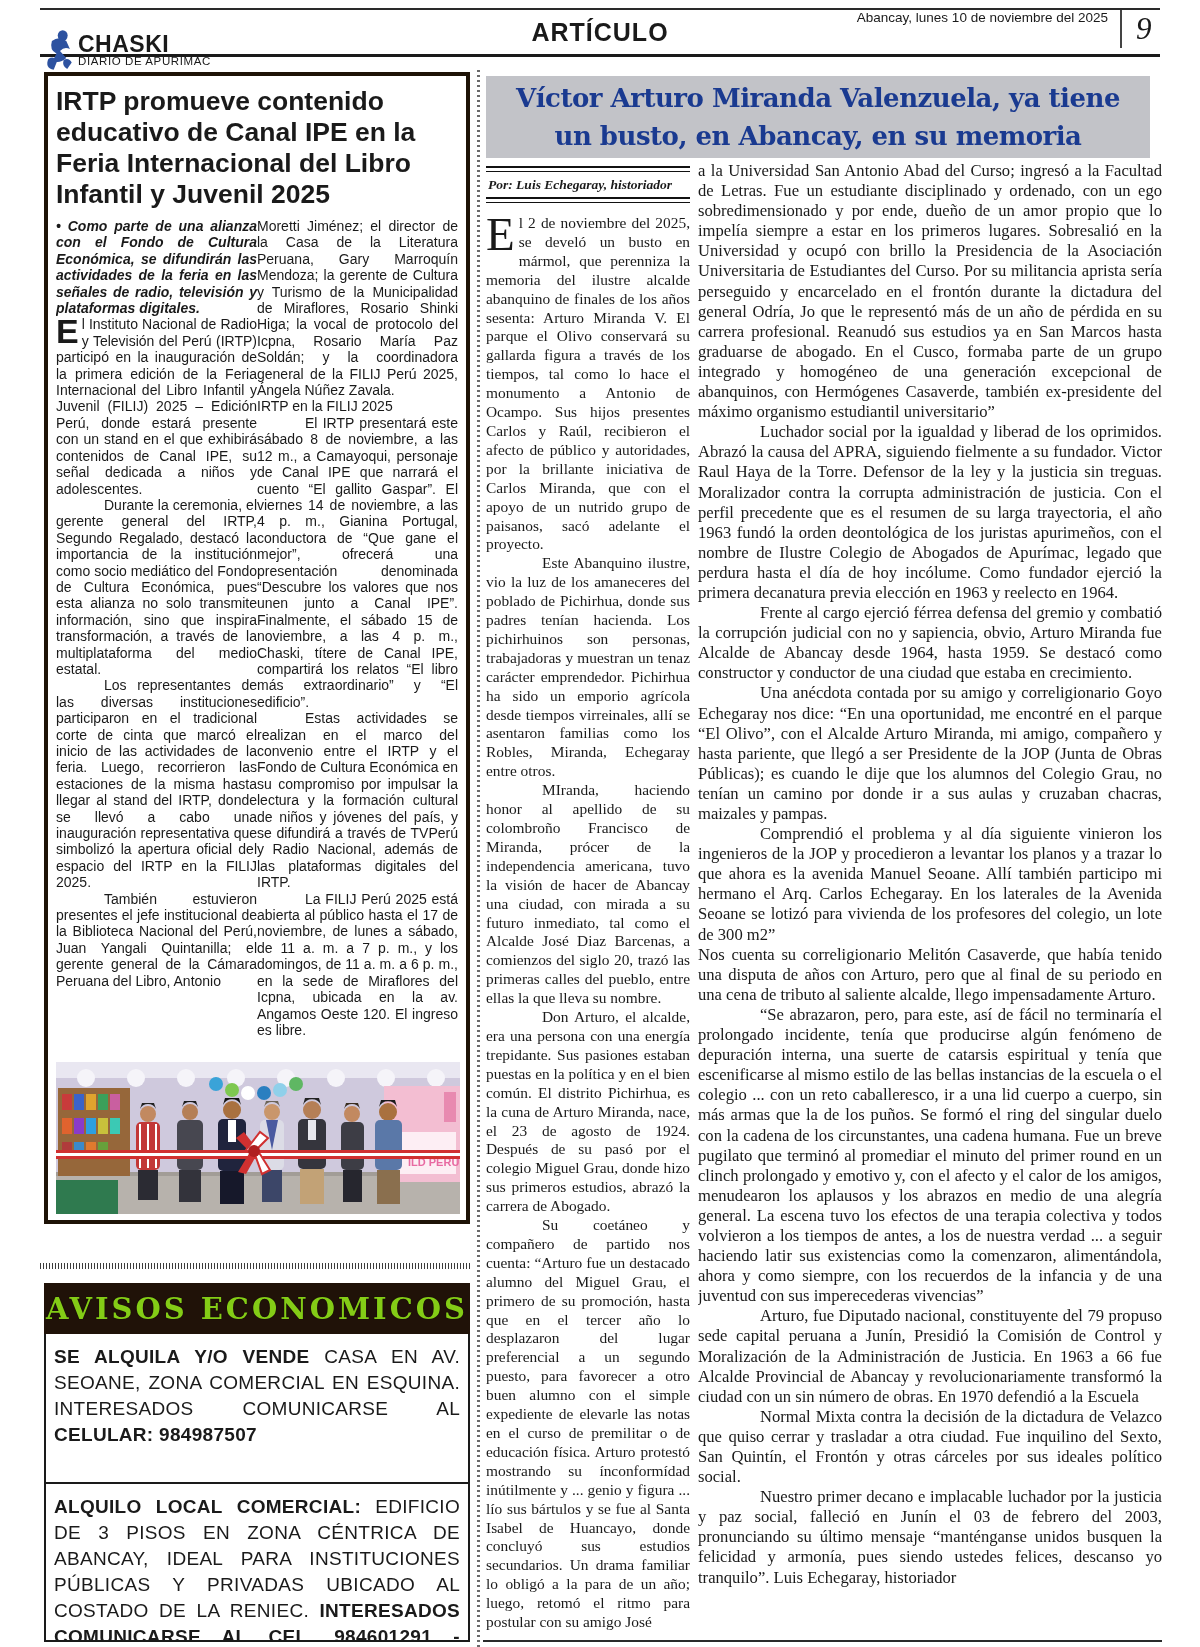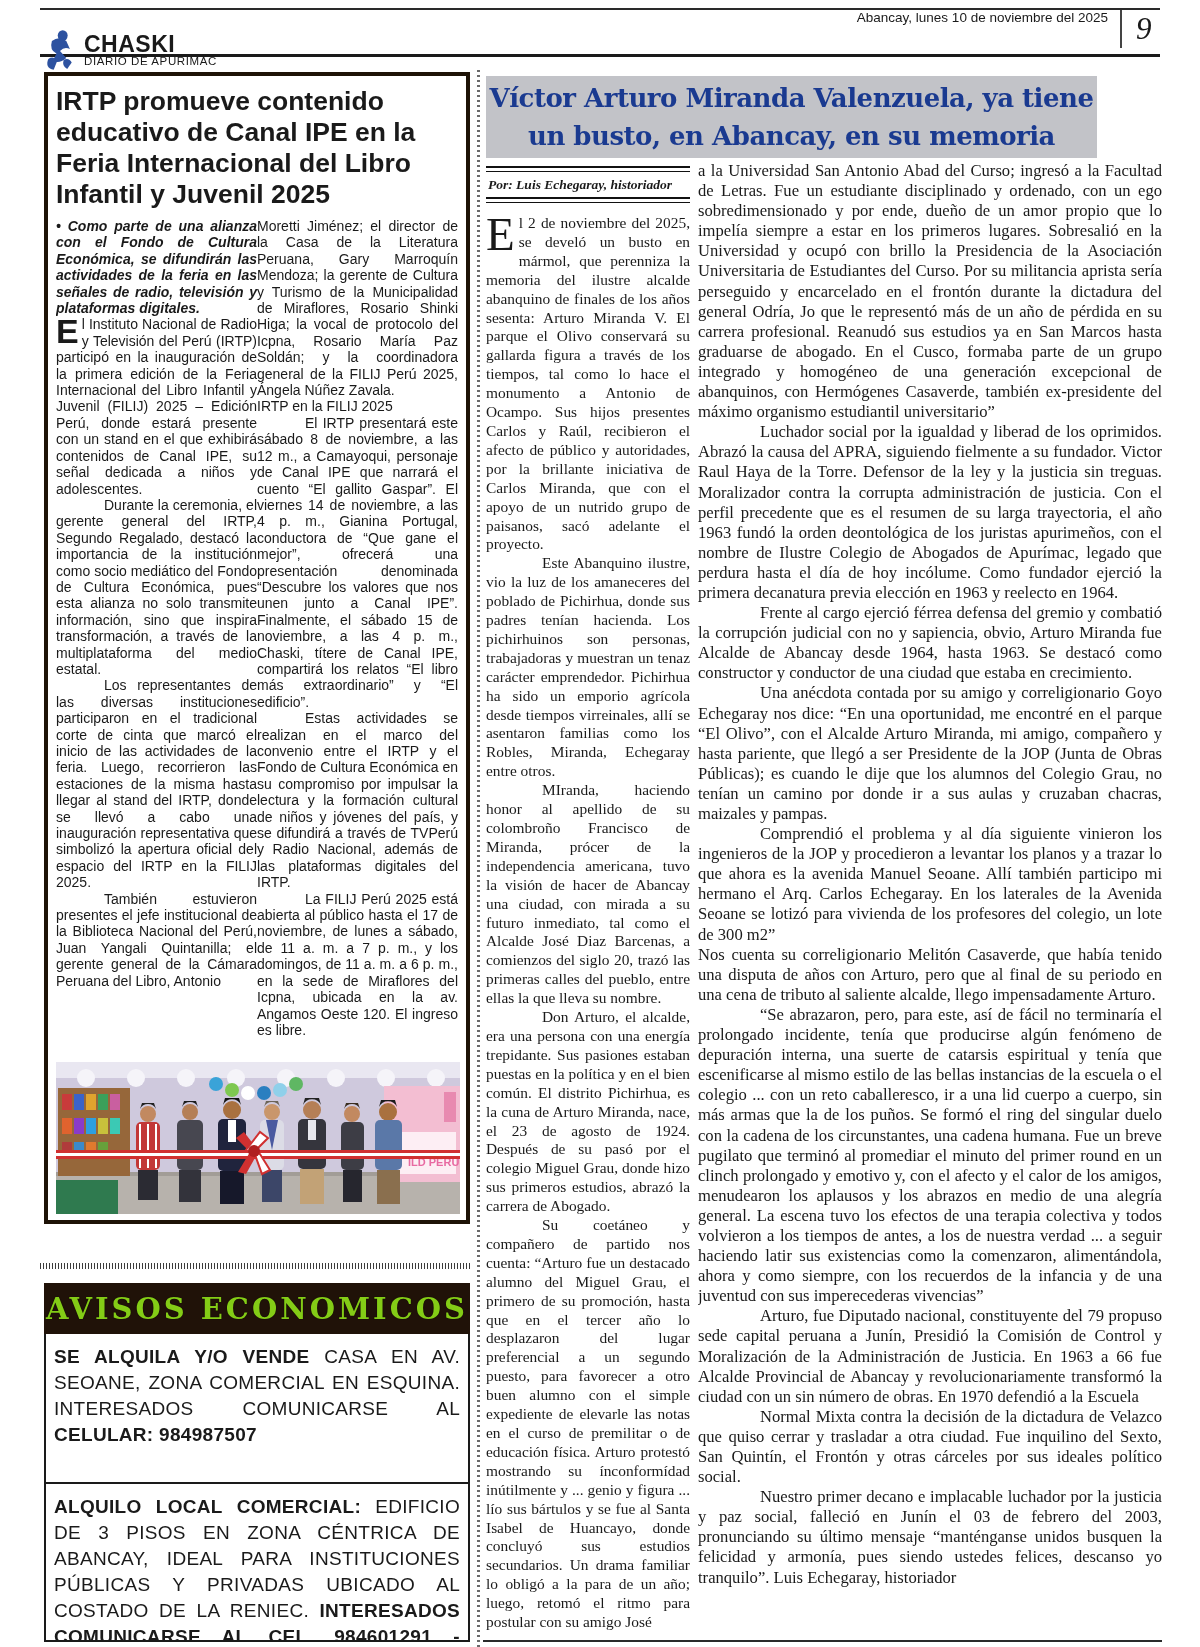--- a/index.html
+++ b/index.html
@@ -4,21 +4,21 @@
 <style>
   * { margin:0; padding:0; box-sizing:border-box; }
   html,body { background:#ffffff; }
   .page { position:relative; width:1200px; height:1647px; background:#fff; overflow:hidden;
           font-family:"Liberation Sans", sans-serif; color:#1a1a1a; }
 
   
   .header { position:absolute; left:40px; top:8px; width:1120px; height:49px;
             border-top:2px solid #2a2a2a; border-bottom:3px solid #1a1a1a;
             display:flex; align-items:center; }
-  .logo-wrap { display:flex; align-items:center; gap:6px; padding-left:2px;margin-top:36px; }
+  .logo-wrap { display:flex; align-items:center; padding-left:2px;margin-top:36px; }
   .logo-icon svg { display:block; }
   .logo-text .t1 { font-size:23px; font-weight:bold; letter-spacing:.5px; line-height:22px; }
   .logo-text .t2 { font-size:11.5px; letter-spacing:.6px; line-height:13px; }
   .header-center { position:absolute; left:0; right:0; text-align:center;
                    font-size:25px; font-weight:bold; letter-spacing:1px; }
   .header-right { margin-left:auto; display:flex; align-items:flex-start; height:100%; }
   .dateline { font-size:13.5px; padding-right:12px; }
   .pagenum { border-left:2px solid #444; height:38px; display:flex; align-items:center;
              padding-left:14px; padding-right:4px; width:40px;
              font-family:"Liberation Serif", serif; font-style:italic; font-size:31px; }
@@ -52,21 +52,21 @@
                 align-items:center; justify-content:center;
                 font-family:"DejaVu Serif", serif; font-weight:bold; font-size:29px;
                 letter-spacing:3px; text-shadow:0 0 1px #000; }
   .avisos-body { border:2px solid #1a1a1a; border-top:none; height:308px; overflow:hidden; }
   .ad { padding:10px 8px 8px 8px; font-size:19px; line-height:26px; text-align:justify;
         letter-spacing:.3px; }
   .ad1 { border-bottom:2px solid #1a1a1a; height:150px; }
   .ad2 { height:158px; }
 
   
-  .r-head { position:absolute; left:486px; top:76px; width:611px; height:82px;
+  .r-head { position:absolute; left:486px; top:76px; width:664px; height:82px;
             background:#c2c3c8; color:#1a3a90; text-align:center;
             font-family:"DejaVu Serif", serif; font-weight:bold; font-size:26px;
             line-height:38px; padding-top:3px; letter-spacing:-.5px; }
   .byline { position:absolute; left:486px; top:166px; width:204px; }
   .dblrule { height:6px; border-top:2px solid #111; border-bottom:1px solid #111; }
   .byline-text { font-family:"Liberation Serif", serif; font-weight:bold; font-style:italic;
                  font-size:13.5px; padding:5px 0 4px 2px; }
   .ncol { position:absolute; left:486px; top:214px; width:204px; height:1426px;
           overflow:hidden; font-family:"Liberation Serif", serif; font-size:15.4px;
           line-height:18.9px; }
@@ -95,20 +95,21 @@
             <path d="M7 33 Q13 29 17 35 L13 45 Q3 43 7 33 Z"></path>
             <path d="M24 34 Q30 31 33 37 L28 44 Q22 41 24 34 Z"></path>
           </g>
         </svg>
       </span>
       <span class="logo-text">
         <div class="t1">CHASKI</div>
         <div class="t2">DIARIO DE APURIMAC</div>
       </span>
     </div>
+    <div class="header-center">ARTÍCULO</div>
     <div class="header-right">
       <span class="dateline">Abancay, lunes 10 de noviembre del 2025</span>
       <span class="pagenum">9</span>
     </div>
   </div>
 
   <div class="vdash"></div>
   <div class="hdots"></div>
 
   <div class="leftbox">
@@ -263,21 +264,21 @@
   <div class="ncol">
       <p class="noind"><span class="drop">E</span>l 2 de noviembre del 2025, se develó un busto en mármol, que perenniza la memoria del ilustre alcalde abanquino de finales de los años sesenta: Arturo Miranda V. El parque el Olivo conservará su gallarda figura a través de los tiempos, tal como lo hace el monumento a Antonio de Ocampo. Sus hijos presentes Carlos y Raúl, recibieron el afecto de público y autoridades, por la brillante iniciativa de Carlos Miranda, que con el apoyo de un nutrido grupo de paisanos, sacó adelante el proyecto.</p>
       <p class="ind2">Este Abanquino ilustre, vio la luz de los amaneceres del poblado de Pichirhua, donde sus padres tenían hacienda. Los pichirhuinos son personas, trabajadoras y muestran un tenaz carácter emprendedor. Pichirhua ha sido un emporio agrícola desde tiempos virreinales, allí se asentaron familias como los Robles, Miranda, Echegaray entre otros.</p>
       <p class="ind2">MIranda, haciendo honor al apellido de su colombroño Francisco de Miranda, prócer de la independencia americana, tuvo la visión de hacer de Abancay una ciudad, con mirada a su futuro inmediato, tal como el Alcalde José Diaz Barcenas, a comienzos del siglo 20, trazó las primeras calles del pueblo, entre ellas la que lleva su nombre.</p>
       <p class="ind2">Don Arturo, el alcalde, era una persona con una energía trepidante. Sus pasiones estaban puestas en la política y en el bien común. El distrito Pichirhua, es la cuna de Arturo Miranda, nace, el 23 de agosto de 1924. Después de su pasó por el colegio Miguel Grau, donde hizo sus primeros estudios, abrazó la carrera de Abogado.</p>
       <p class="ind2">Su coetáneo y compañero de partido nos cuenta: “Arturo fue un destacado alumno del Miguel Grau, el primero de su promoción, hasta que en el tercer año lo desplazaron del lugar preferencial a un segundo puesto, para favorecer a otro buen alumno con el simple expediente de elevarle las notas en el curso de premilitar o de educación física. Arturo protestó mostrando su ínconformídad inútilmente y ... genio y figura ... lío sus bártulos y se fue al Santa Isabel de Huancayo, donde concluyó sus estudios secundarios. Un drama familiar lo obligó a la para de un año; luego, retomó el ritmo para postular con su amigo José</p>
     </div>
   <div class="wcol">
       <p class="noind">a la Universidad San Antonio Abad del Curso; ingresó a la Facultad de Letras. Fue un estudiante disciplinado y ordenado, con un ego sobredimensionado y por ende, dueño de un amor propio que lo impelía siempre a estar en los primeros lugares. Sobresalió en la Universidad y ocupó con brillo la Presidencia de la Asociación Universitaria de Estudiantes del Curso. Por su militancia aprista sería perseguido y encarcelado en el frontón durante la dictadura del general Odría, Jo que le representó más de un año de pérdida en su carrera profesional. Reanudó sus estudios ya en San Marcos hasta graduarse de abogado. En el Cusco, formaba parte de un grupo integrado y homogéneo de una generación excepcional de abanquinos, con Hermógenes Casaverde, también ex-presidente del máximo organismo estudiantil universitario”</p>
       <p class="ind2">Luchador social por la igualdad y liberad de los oprimidos. Abrazó la causa del APRA, siguiendo fielmente a su fundador. Victor Raul Haya de la Torre. Defensor de la ley y la justicia sin treguas. Moralizador contra la corrupta administración de justicia. Con el perfil precedente que es el resumen de su larga trayectoria, el año 1963 fundó la orden deontológica de los juristas apurimeños, con el nombre de Ilustre Colegio de Abogados de Apurímac, legado que perdura hasta el día de hoy incólume. Como fundador ejerció la primera decanatura previa elección en 1963 y reelecto en 1964.</p>
-      <p class="ind2">Frente al cargo ejerció férrea defensa del gremio y combatió la corrupción judicial con no y sapiencia, obvio, Arturo Miranda fue Alcalde de Abancay desde 1964, hasta 1963. Se destacó como constructor y conductor de una ciudad que estaba en crecimiento.</p>
+      <p class="ind2">Frente al cargo ejerció férrea defensa del gremio y combatió la corrupción judicial con no y sapiencia, obvio, Arturo Miranda fue Alcalde de Abancay desde 1964, hasta 1959. Se destacó como constructor y conductor de una ciudad que estaba en crecimiento.</p>
       <p class="ind2">Una anécdota contada por su amigo y correligionario Goyo Echegaray nos dice: “En una oportunidad, me encontré en el parque “El Olivo”, con el Alcalde Arturo Miranda, mi amigo, compañero y hasta pariente, que llegó a ser Presidente de la JOP (Junta de Obras Públicas); es cuando le dije que los alumnos del Colegio Grau, no tenían un camino por donde ir a sus aulas y cruzaban chacras, maizales y pampas.</p>
       <p class="ind2">Comprendió el problema y al día siguiente vinieron los ingenieros de la JOP y procedieron a levantar los planos y a trazar lo que ahora es la avenida Manuel Seoane. Allí también participo mi hermano el Arq. Carlos Echegaray. En los laterales de la Avenida Seoane se lotizó para vivienda de los profesores del colegio, un lote de 300 m2”</p>
       <p class="noind">Nos cuenta su correligionario Melitón Casaverde, que había tenido una disputa de años con Arturo, pero que al final de su periodo en una cena de tributo al saliente alcalde, llego impensadamente Arturo.</p>
       <p class="ind2">“Se abrazaron, pero, para este, así de fácil no terminaría el prolongado incidente, tenía que producirse algún fenómeno de depuración interna, una suerte de catarsis espiritual y tenía que escenificarse al mismo estilo de las bellas instancias de la escuela o el colegio ... con un reto caballeresco, ir a una lid cuerpo a cuerpo, sin más armas que la de los puños. Se formó el ring del singular duelo con la cadena de los circunstantes, una cadena humana. Fue un breve pugilato que terminó al promediar el minuto del primer round en un clinch prolongado y emotivo y, con el afecto y el calor de los amigos, menudearon los aplausos y los abrazos en medio de una alegría general. La escena tuvo los efectos de una terapia colectiva y todos volvieron a los tiempos de antes, a los de nuestra verdad ... a seguir haciendo latir sus existencias como la comenzaron, alimentándola, ahora y como siempre, con los recuerdos de la infancia y de una juventud con sus imperecederas vivencias”</p>
       <p class="ind2">Arturo, fue Diputado nacional, constituyente del 79 propuso sede capital peruana a Junín, Presidió la Comisión de Control y Moralización de la Administración de Justicia. En 1963 a 66 fue Alcalde Provincial de Abancay y revolucionariamente transformó la ciudad con un sin número de obras. En 1970 defendió a la Escuela</p>
       <p class="ind2">Normal Mixta contra la decisión de la dictadura de Velazco que quiso cerrar y trasladar a otra ciudad. Fue inquilino del Sexto, San Quintín, el Frontón y otras cárceles por sus ideales político social.</p>
       <p class="ind2">Nuestro primer decano e implacable luchador por la justicia y paz social, falleció en Junín el 03 de febrero del 2003, pronunciando su último mensaje “manténganse unidos busquen la felicidad y armonía, pues siendo ustedes felices, descanso yo tranquilo”. Luis Echegaray, historiador</p>
     </div>
   <div class="r-bottom"></div>
 

